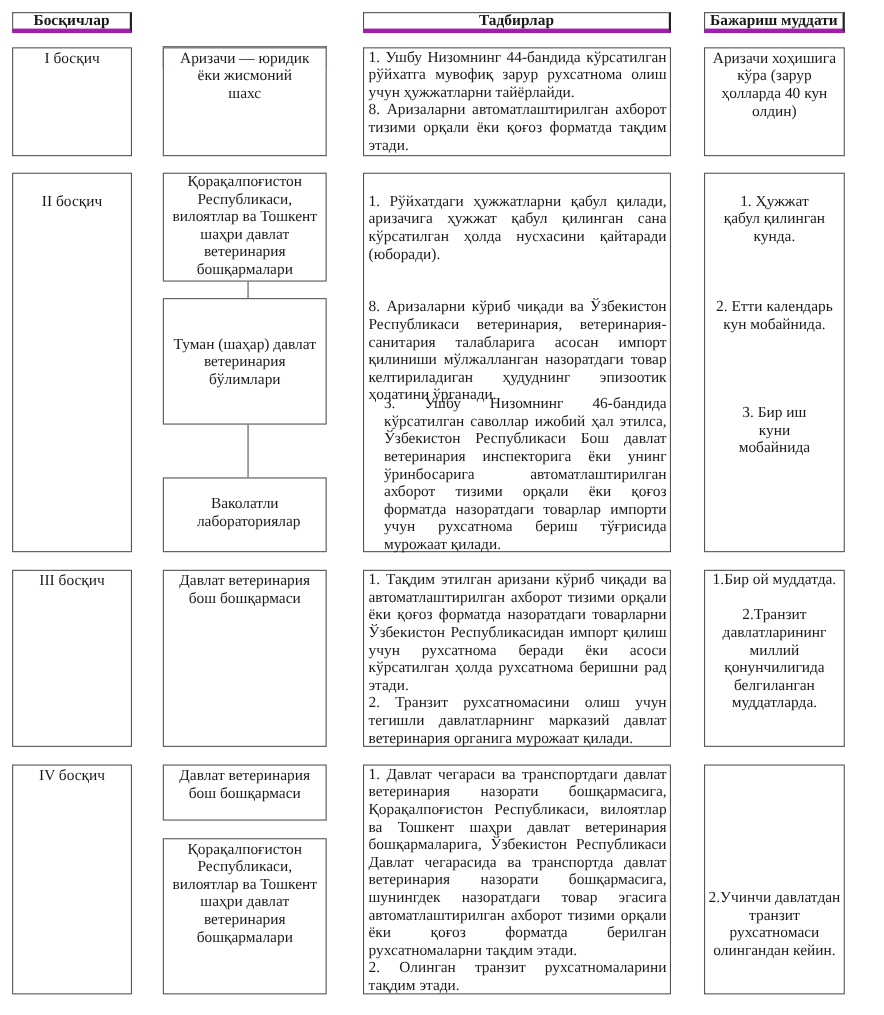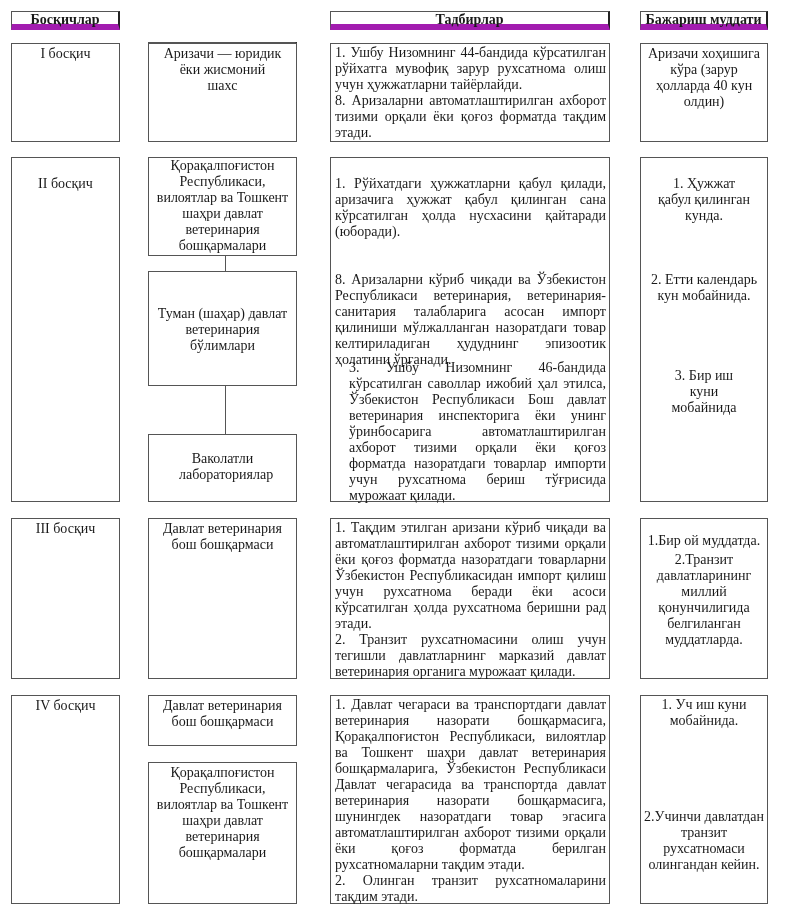--- a/index.html
+++ b/index.html
@@ -1,19 +1,19 @@
 <!DOCTYPE html>
 <html><head>
 <meta charset="utf-8">
 <style>
   html, body { margin: 0; padding: 0; background: #ffffff; }
   body { width: 804px; height: 923px; position: relative; overflow: hidden;
          font-family: "Liberation Serif", "DejaVu Serif", serif; color: #1a1a1a; }
   .box { position: absolute; box-sizing: border-box; border: 1px solid #555; background: #fff; }
-  .hdr { border-bottom: 6px solid #a21caf; border-right: 2px solid #222; font-weight: bold;
+  .hdr { border-bottom: 4px solid #a21caf; border-right: 2px solid #222; font-weight: bold;
          font-size: 14px; text-align: center; line-height: 16px; }
   .c { text-align: center; font-size: 14px; line-height: 16px; }
   .j { text-align: justify; font-size: 14px; line-height: 16px; padding: 0 3px 0 4px; }
   .j p { margin: 0; text-align: justify; text-align-last: left; }
   .vline { position: absolute; width: 1px; background: #555; }
   .blk { position: absolute; left: 0; right: 0; }
 </style>
 </head>
 <body>
 
@@ -48,27 +48,26 @@
   <div class="blk" style="top:210px; padding:0 18px;">3. Бир иш куни мобайнида</div>
 </div>
 
 <div class="box c" style="left:11px; top:518px; width:109px; height:161px; padding-top:2px;">III босқич</div>
 <div class="box c" style="left:148px; top:518px; width:149px; height:161px; padding:2px 8px 0;">Давлат ветеринария бош бошқармаси</div>
 <div class="box j" style="left:330px; top:518px; width:280px; height:161px; padding-top:1px;">
   <p>1. Тақдим этилган аризани кўриб чиқади ва автоматлаштирилган ахборот тизими орқали ёки қоғоз форматда назоратдаги товарларни Ўзбекистон Республикасидан импорт қилиш учун рухсатнома беради ёки асоси кўрсатилган ҳолда рухсатнома беришни рад этади.</p>
   <p>2. Транзит рухсатномасини олиш учун тегишли давлатларнинг марказий давлат ветеринария органига мурожаат қилади.</p>
 </div>
 <div class="box c" style="left:640px; top:518px; width:128px; height:161px;">
-  <div class="blk" style="top:14px; padding:0 2px;text-align:center;">1.Бир ой муддатда.</div>
+  <div class="blk" style="top:1px; padding:0 2px;text-align:center;">1.Бир ой муддатда.</div>
   <div class="blk" style="top:33px; padding:0 14px;">2.Транзит давлатларининг миллий қонунчилигида белгиланган муддатларда.</div>
 </div>
 
 <div class="box c" style="left:11px; top:695px; width:109px; height:209px; padding-top:2px;">IV босқич</div>
 <div class="box c" style="left:148px; top:695px; width:149px; height:51px; padding:2px 8px 0;">Давлат ветеринария бош бошқармаси</div>
 <div class="box c" style="left:148px; top:762px; width:149px; height:142px; padding:2px 4px 0;">Қорақалпоғистон Республикаси, вилоятлар ва Тошкент шаҳри давлат ветеринария бошқармалари</div>
 <div class="box j" style="left:330px; top:695px; width:280px; height:209px; padding-top:1px;">
   <p>1. Давлат чегараси ва транспортдаги давлат ветеринария назорати бошқармасига, Қорақалпоғистон Республикаси, вилоятлар ва Тошкент шаҳри давлат ветеринария бошқармаларига, Ўзбекистон Республикаси Давлат чегарасида ва транспортда давлат ветеринария назорати бошқармасига, шунингдек назоратдаги товар эгасига автоматлаштирилган ахборот тизими орқали ёки қоғоз форматда берилган рухсатномаларни тақдим этади.</p>
   <p>2. Олинган транзит рухсатномаларини тақдим этади.</p>
 </div>
 <div class="box c" style="left:640px; top:695px; width:128px; height:209px;">
-  <div class="blk" style="top:1px; padding:0 18px;">1. Уч иш куни мобайнида.</div>
   <div class="blk" style="top:113px; padding:0 2px;">2.Учинчи давлатдан транзит рухсатномаси олингандан кейин.</div>
 </div>
 
 </body></html>

